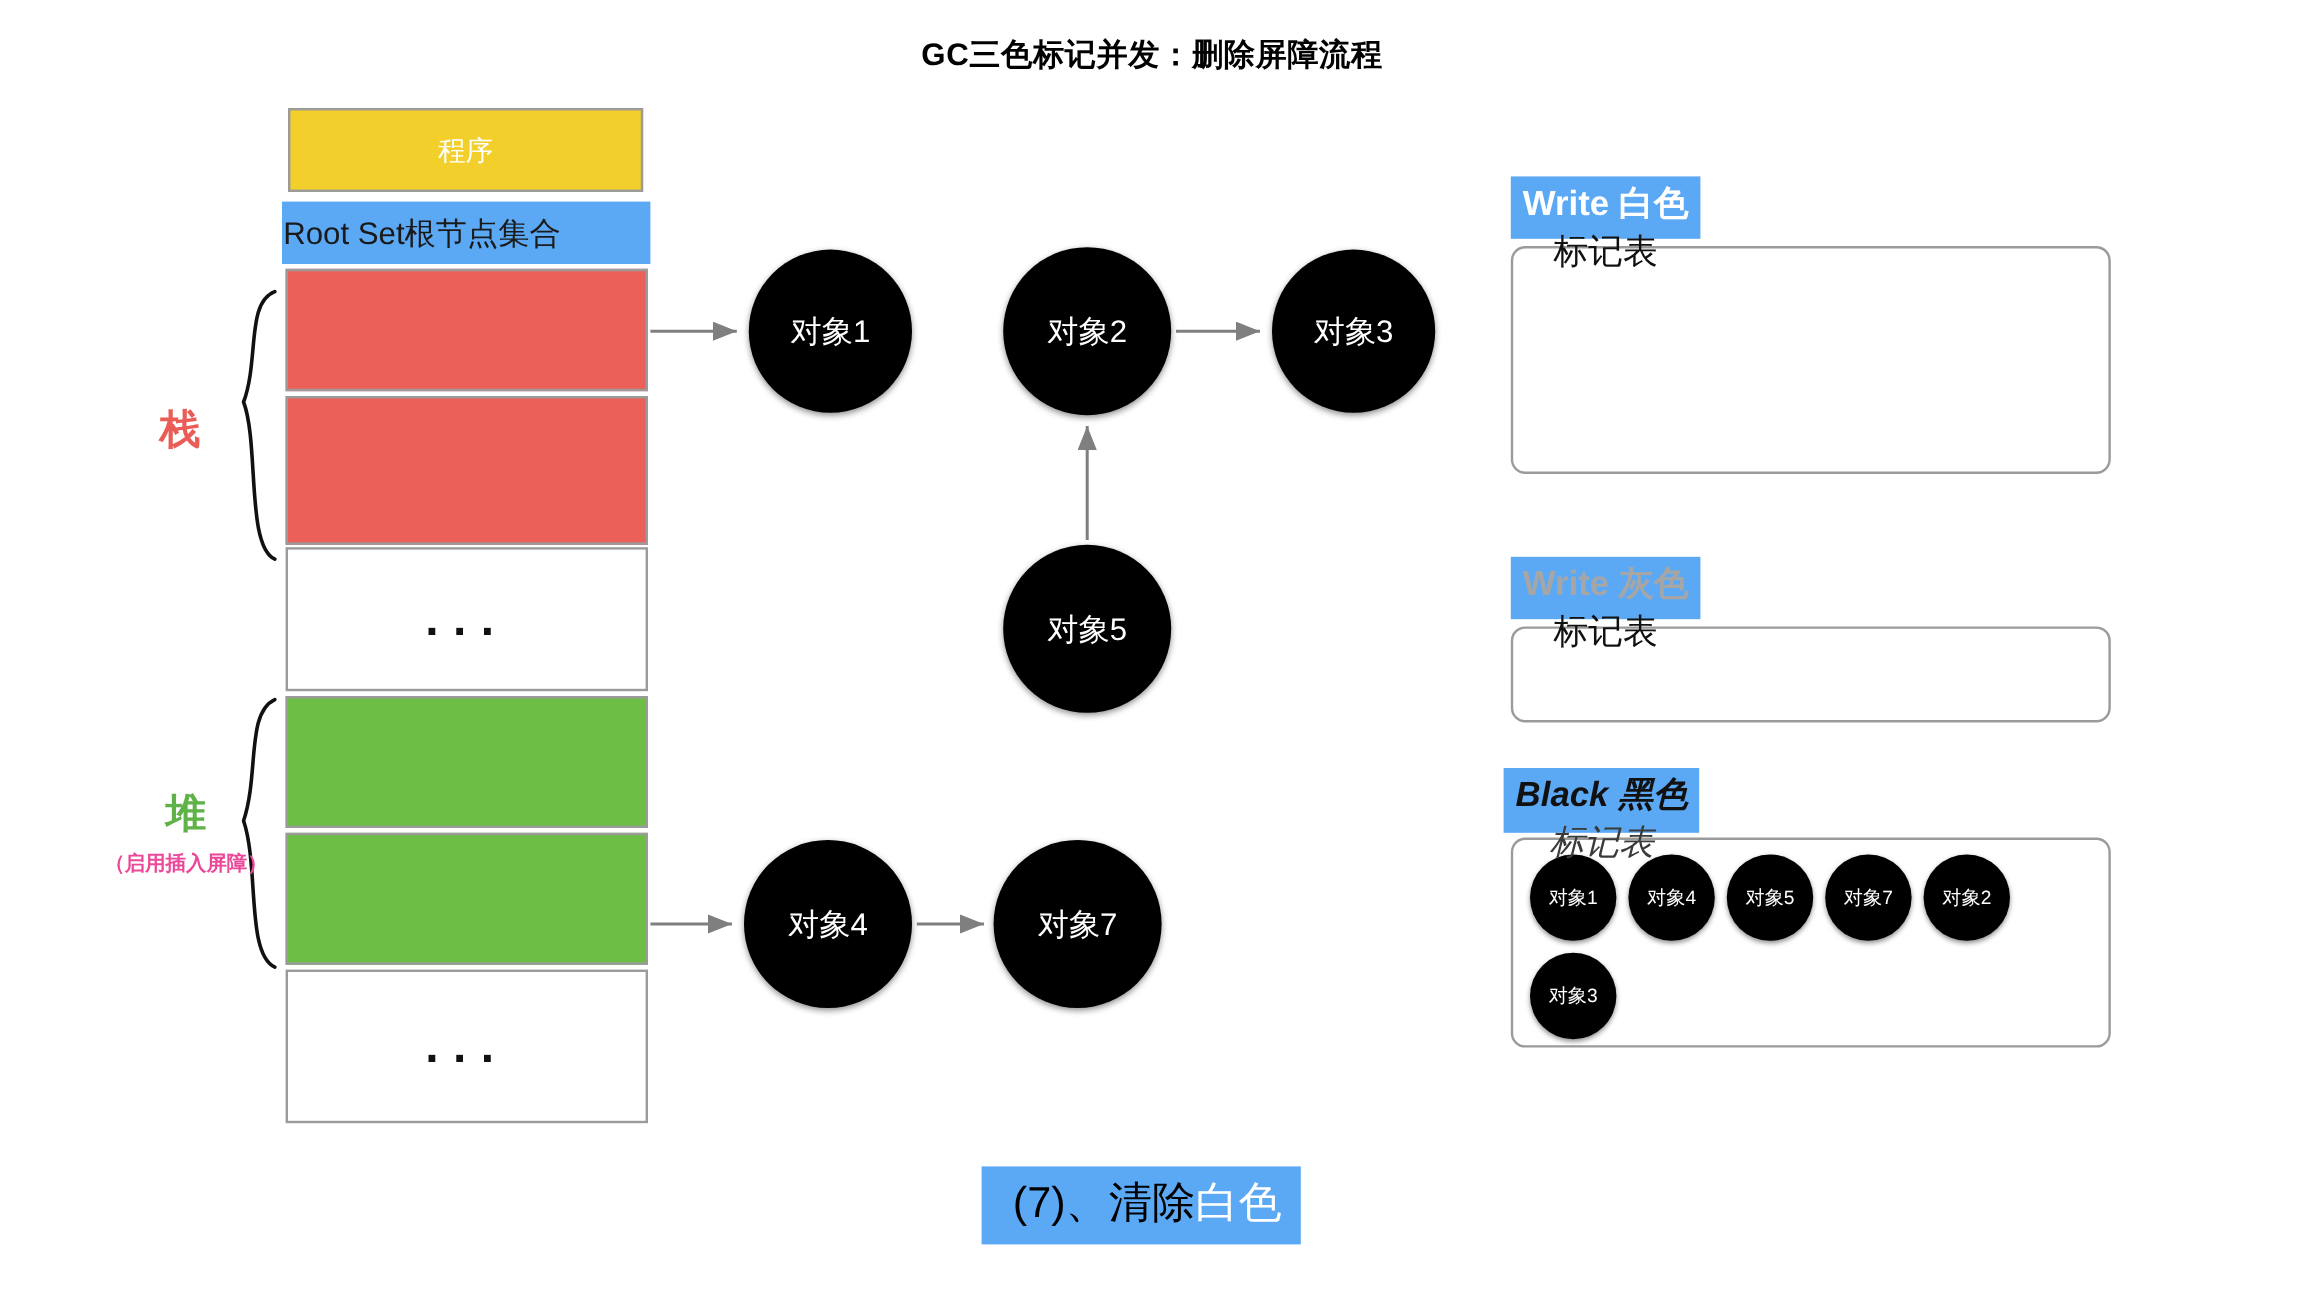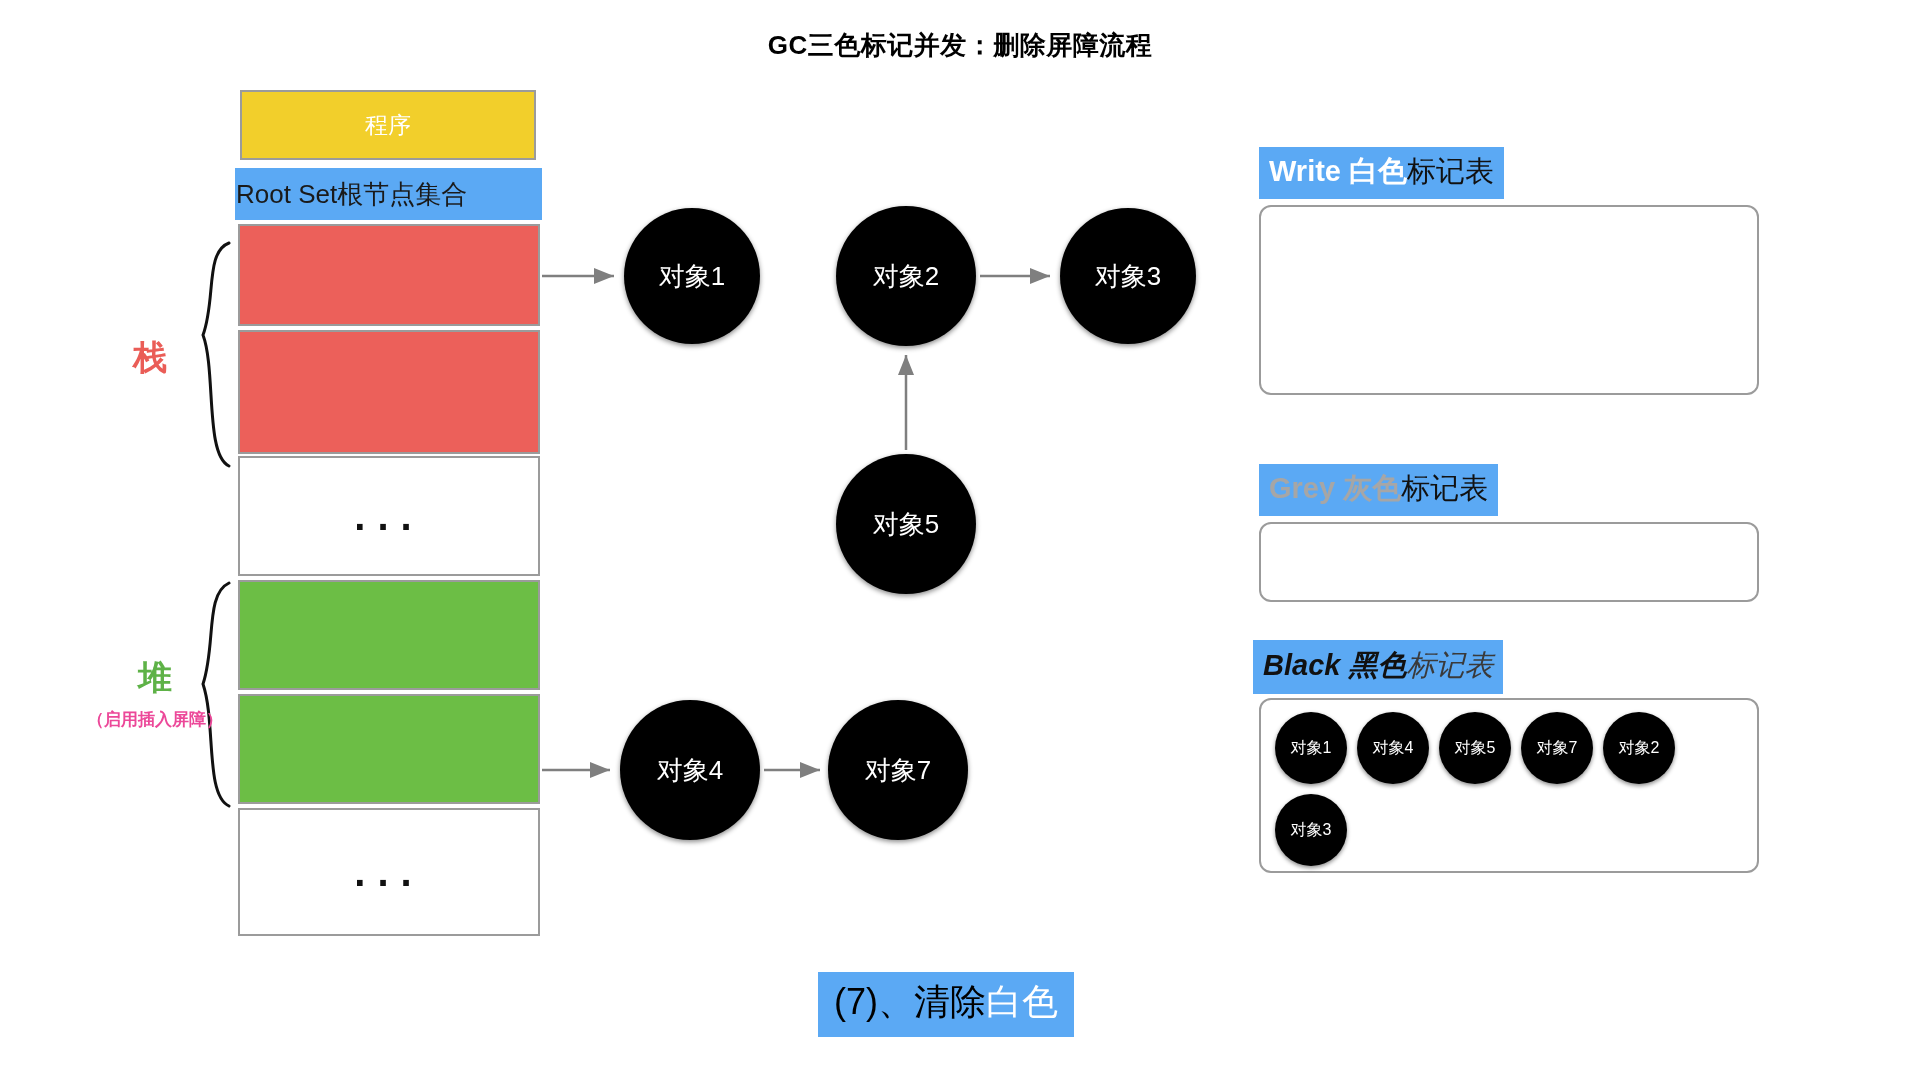--- a/index.html
+++ b/index.html
@@ -71,20 +71,21 @@
 
   
   .tbl-box{
     box-sizing:border-box;border:2px solid #9b9b9b;border-radius:12px;
     background:#ffffff;
   }
   .tbl-hdr{
     background:#5BA9F4;font-size:29px;font-weight:bold;
     display:flex;align-items:center;padding:3px 10px 5px 10px;
     white-space:nowrap;
+    flex-direction:column;
   }
   .hdr-white{color:#ffffff;}
   .hdr-grey{color:#a6a6a6;}
   .hdr-black{color:#111111;}
   .hdr-tail-black{color:#111111;font-weight:normal;}
   .hdr-tail-dark{color:#3a3a3a;font-weight:normal;}
 
   #white-table-box{left:1259px;top:205px;width:500px;height:190px;}
   #white-table-header{left:1259px;top:147px;height:44px;}
   #grey-table-box{left:1259px;top:522px;width:500px;height:80px;}
@@ -98,21 +99,21 @@
   }
   .chip{
     width:72px;height:72px;border-radius:50%;background:#000;color:#fff;
     display:flex;align-items:center;justify-content:center;font-size:16px;
     box-shadow:0 2px 4px rgba(0,0,0,.45);
   }
 
   
   #caption{
     left:818px;top:972px;background:#5BA9F4;
-    padding:6px 16px 10px 16px;font-size:36px;white-space:nowrap;
+    padding:6px 16px 10px 26px;font-size:36px;white-space:nowrap;
   }
   .cap-black{color:#000000;}
   .cap-white{color:#ffffff;}
 </style>
 </head>
 <body>
 
 <div class="canvas">
 
   <div class="abs" id="page-title">GC三色标记并发：删除屏障流程</div>
@@ -169,21 +170,21 @@
   </div>
   <div class="abs tbl-hdr" id="white-table-header">
     <span class="hdr-white">Write 白色</span>
     <span class="hdr-tail-black">标记表</span>
   </div>
 
   <div class="abs tbl-box" id="grey-table-box">
     <div class="chip-row" id="grey-chips"></div>
   </div>
   <div class="abs tbl-hdr" id="grey-table-header">
-    <span class="hdr-grey">Grey 灰色</span>
+    <span class="hdr-grey">Write 灰色</span>
     <span class="hdr-tail-black">标记表</span>
   </div>
 
   <div class="abs tbl-box" id="black-table-box">
     <div class="chip-row" id="black-chips">
         <div class="chip">对象1</div>
         <div class="chip">对象4</div>
         <div class="chip">对象5</div>
         <div class="chip">对象7</div>
         <div class="chip">对象2</div>

